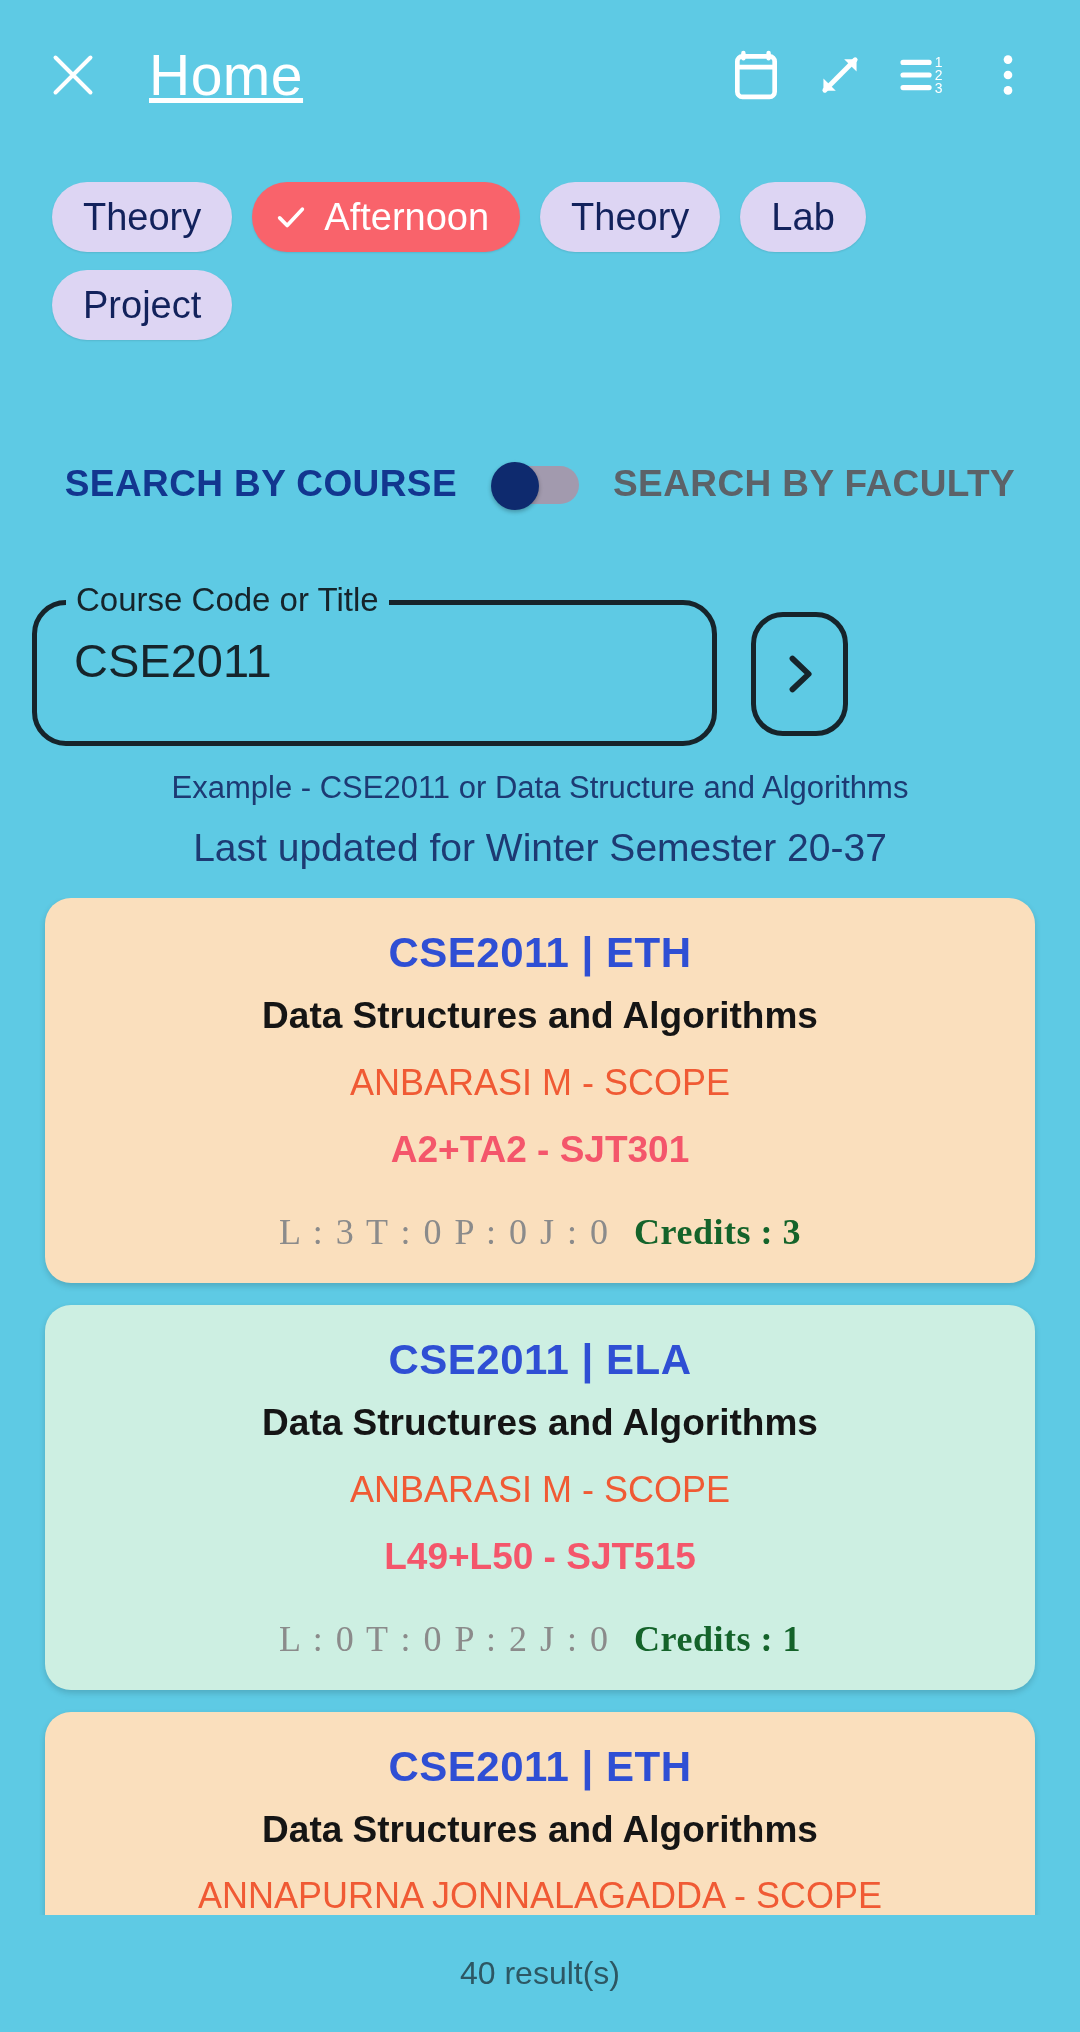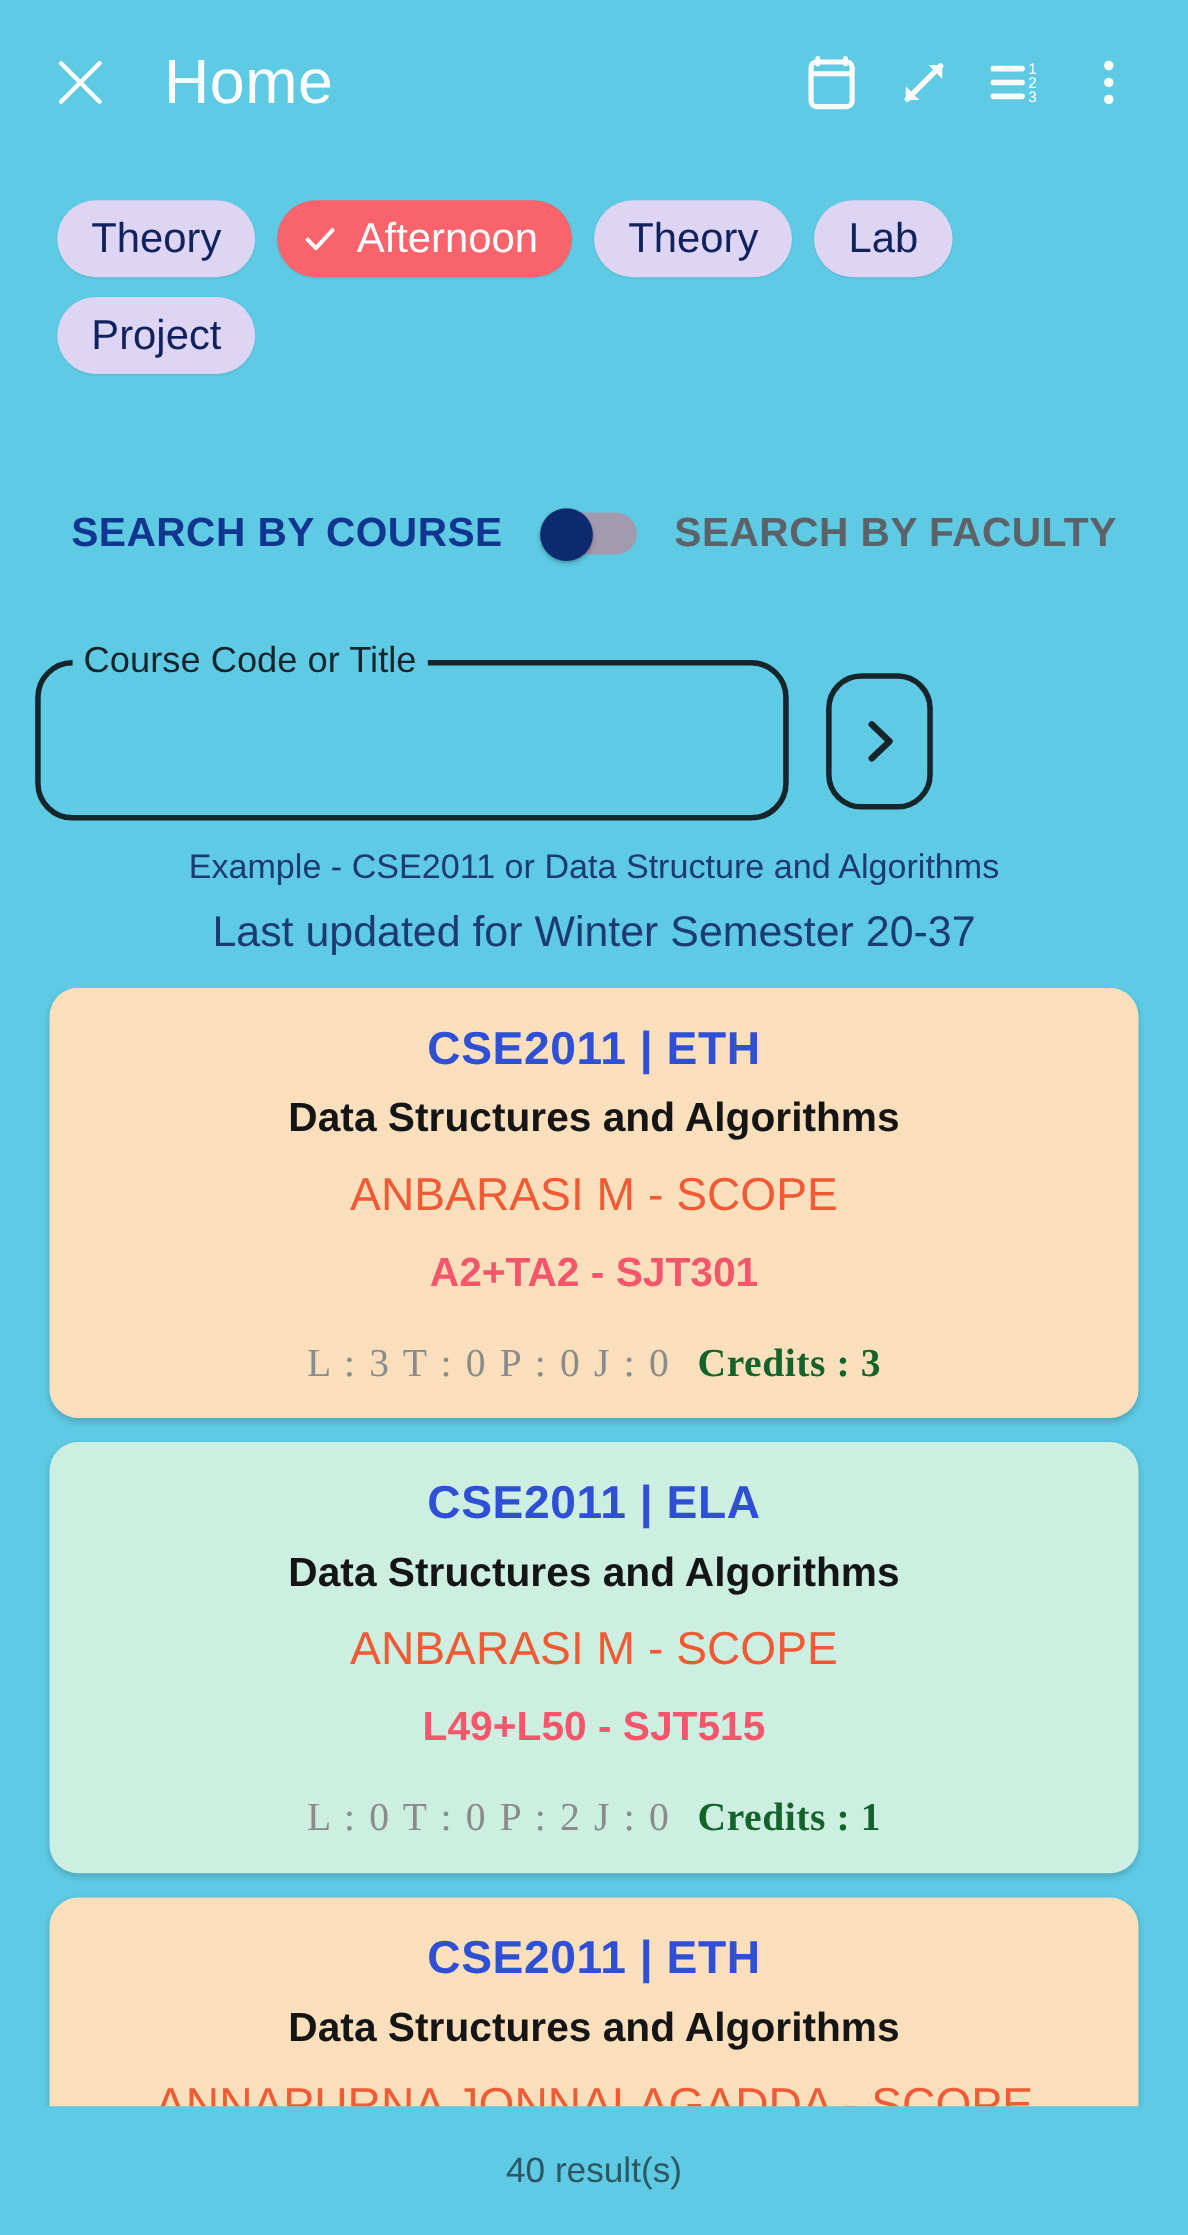--- a/index.html
+++ b/index.html
@@ -43,20 +43,21 @@
     cursor: pointer;
   }
   .appbar-title {
     margin-left: 45px;
     color: #ffffff;
     font-size: 57px;
     font-weight: 400;
     letter-spacing: 0.5px;
     line-height: 1;
     white-space: nowrap;
+    text-decoration: underline;
   }
   .appbar-actions {
     margin-left: auto;
     margin-right: 30px;
     display: flex;
     align-items: center;
   }
   .appbar-btn {
     width: 84px;
     height: 84px;
@@ -259,21 +260,21 @@
   .card-title {
     margin-top: 20px;
     color: #151515;
     font-size: 37px;
     font-weight: 700;
     line-height: 1.1;
   }
   .card-faculty {
     margin-top: 26px;
     color: #f05a34;
-    font-size: 42px;
+    font-size: 36px;
     line-height: 1.1;
   }
   .card-slot {
     margin-top: 28px;
     color: #f4566b;
     font-size: 37px;
     font-weight: 700;
     line-height: 1.1;
   }
   .card-meta {
@@ -404,20 +405,21 @@
       <div class="track"></div>
       <div class="thumb"></div>
     </div>
     <div class="toggle-label right">SEARCH BY FACULTY</div>
   </div>
 
   <div class="search-row">
     <div class="field">
       <div class="outline"></div>
       <div class="notch">Course Code or Title</div>
+      <div class="value" placeholder="Course Code or Title">CSE2011</div>
     </div>
     <div class="go-btn">
       <svg width="58" height="58" viewBox="0 0 24 24">
         <path d="M9.3 5.6 L16 12 L9.3 18.4" fill="none" stroke="#16242b" stroke-width="2.4" stroke-linecap="round" stroke-linejoin="round"></path>
       </svg>
     </div>
   </div>
 
   <div class="example-text">Example - CSE2011 or Data Structure and Algorithms</div>
   <div class="updated-text">Last updated for Winter Semester 20-37</div>

